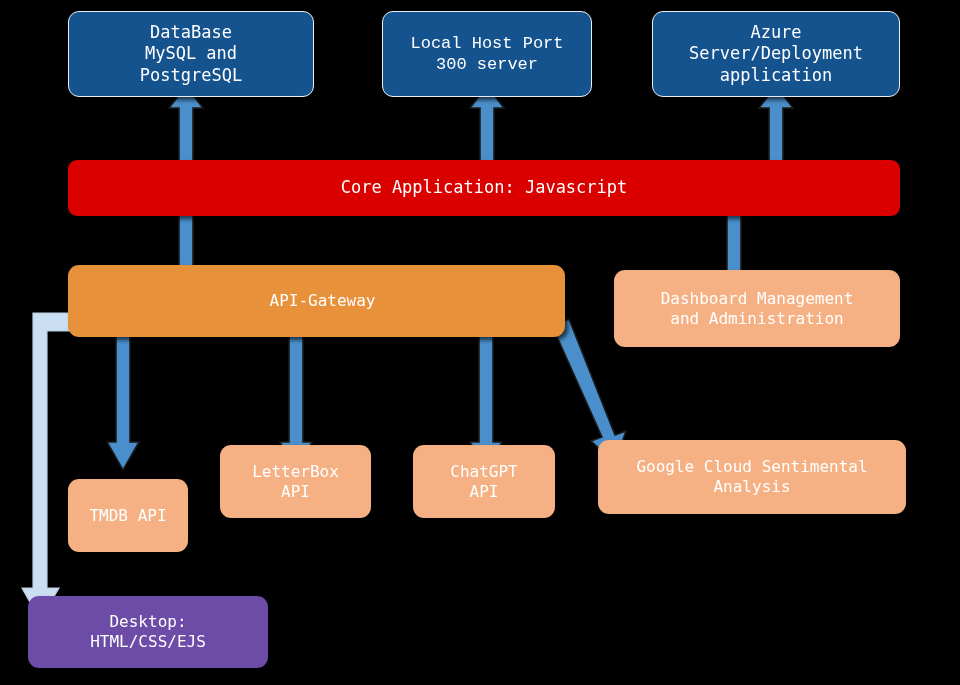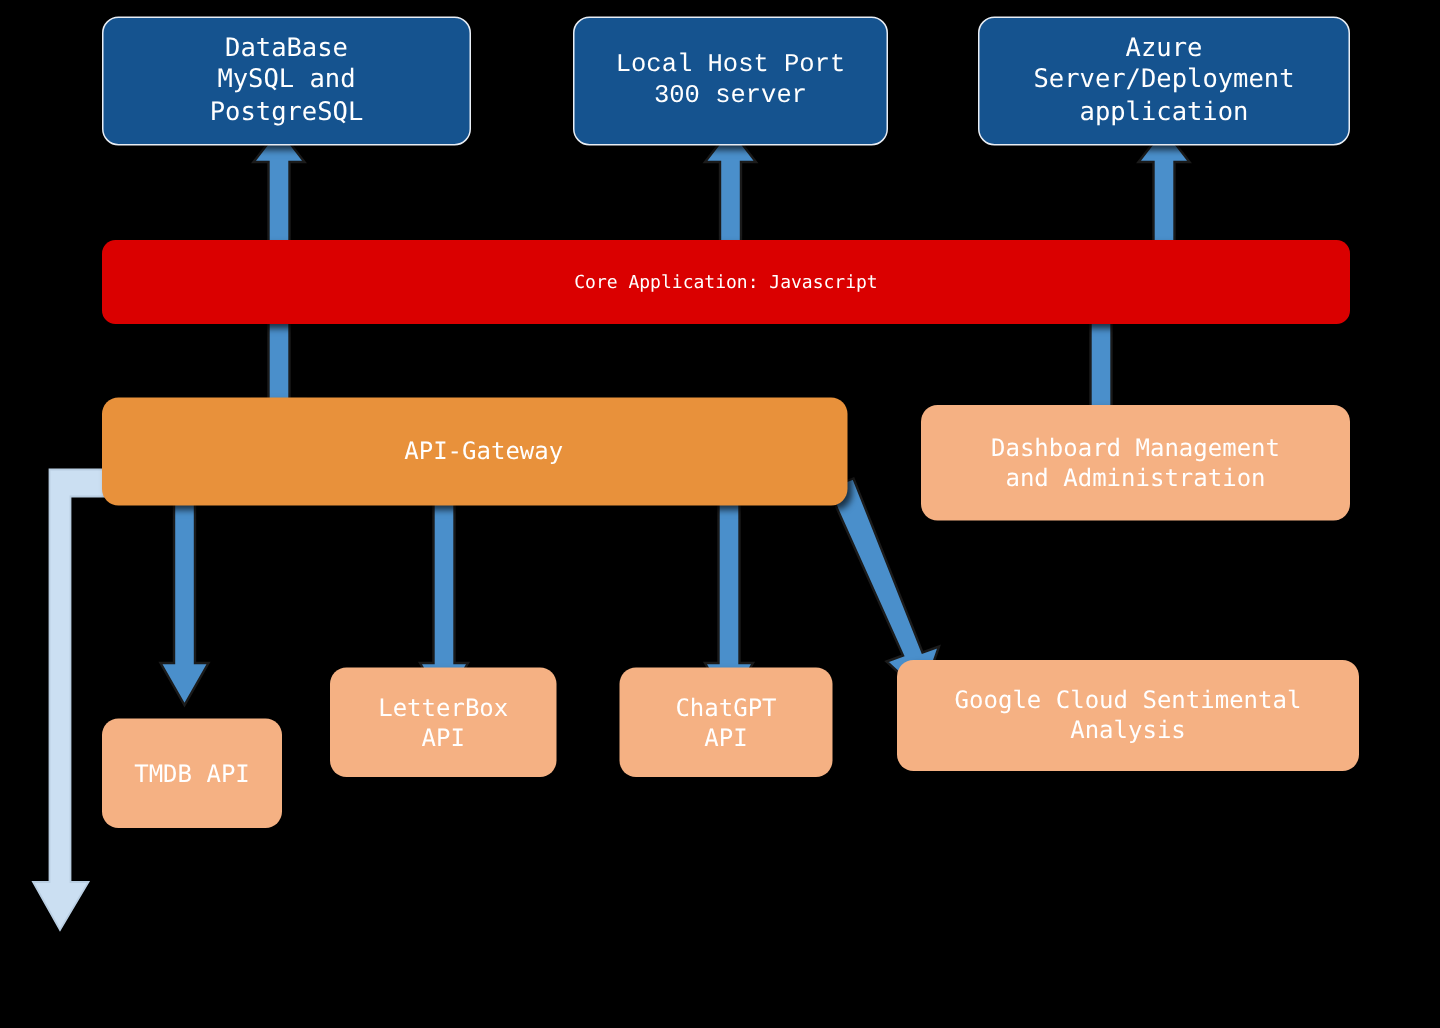--- a/index.html
+++ b/index.html
@@ -32,21 +32,21 @@
 
   .node-db, .node-localhost, .node-azure {
     background: #15538F;
     border: 1px solid #e9eef5;
     border-radius: 11px;
     font-size: 17px;
   }
   .node-core {
     background: #DA0000;
     border-radius: 9px;
-    font-size: 12px;
+    font-size: 17px;
   }
   .node-gateway {
     background: #E8913B;
     border-radius: 11px;
     font-size: 16px;
     padding-left: 12px;
   }
   .node-dashboard, .node-tmdb, .node-letterbox,
   .node-chatgpt, .node-google {
     background: #F5B183;
@@ -174,14 +174,18 @@
   <div class="node node-chatgpt" style="left:413px; top:445px; width:142px; height:73px;">
     <span>ChatGPT
 API</span>
   </div>
 
   <div class="node node-google" style="left:598px; top:440px; width:308px; height:74px;">
     <span>Google Cloud Sentimental
 Analysis</span>
   </div>
 
+  <div class="node node-desktop" style="left:28px; top:596px; width:240px; height:72px;">
+    <span>Desktop:
+HTML/CSS/EJS</span>
+  </div>
 
 </div>
 
 </body></html>

